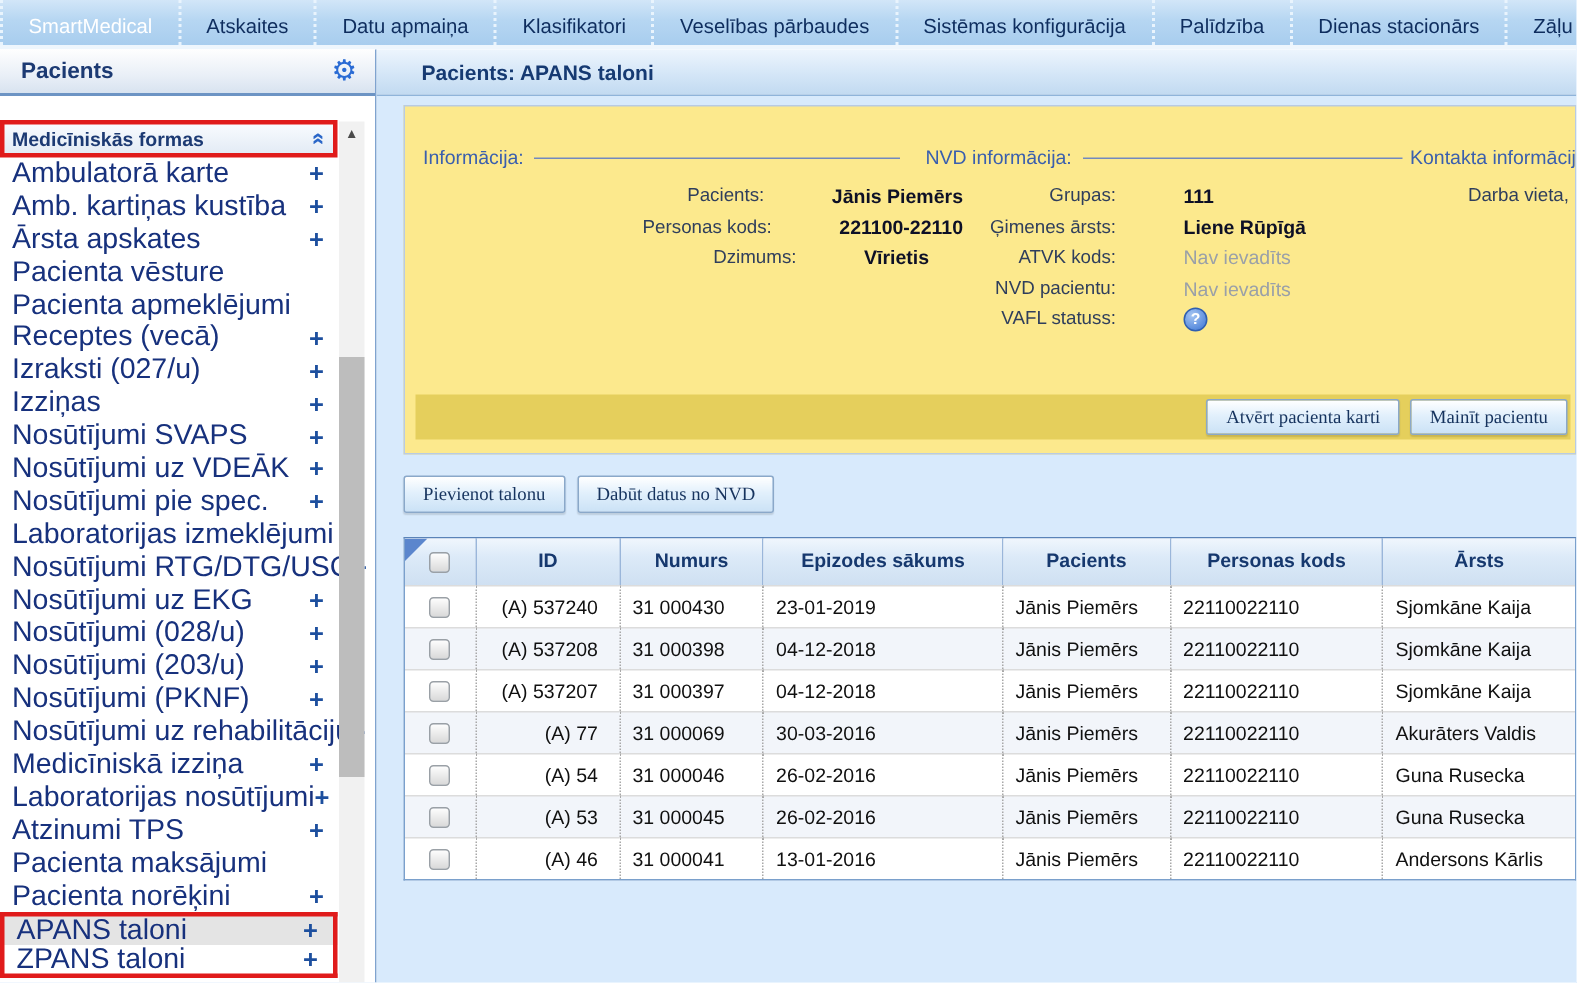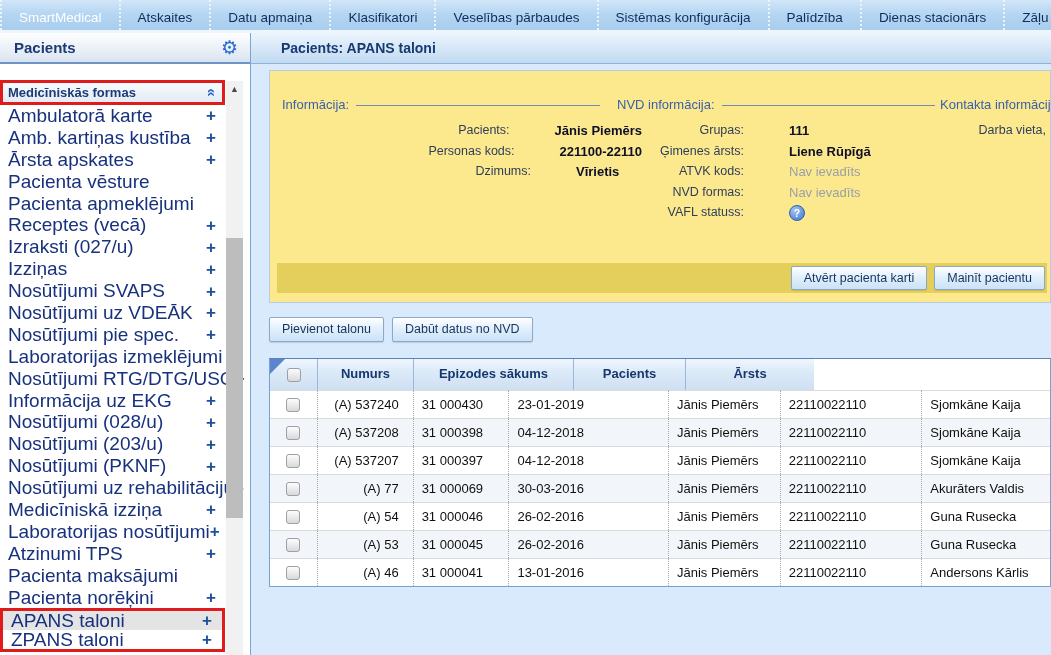--- a/index.html
+++ b/index.html
@@ -103,20 +103,21 @@
     position:absolute; left:7px; top:192px; height:30px; width:770px;
     background:#e5cf5c; display:flex; align-items:center; justify-content:flex-end; gap:7px; padding-right:2px;
   }
 
   .btn {
     display:inline-block; height:24px; line-height:22px; padding:0 12px;
     background:linear-gradient(180deg,#ffffff 0%,#e2f0fc 45%,#cbe2f6 100%);
     border:1px solid #8aa8c9; border-radius:2px;
     color:#16335e; font-size:12.5px; white-space:nowrap; cursor:pointer;
     box-shadow:0 1px 1px rgba(0,0,0,0.12);
+    font-family:Liberation Serif, serif;
   }
 
   .toolbar { margin-top:14px; display:flex; gap:8px; }
   .toolbar .btn { height:25px; line-height:23px; }
 
   
   .grid-table { margin-top:16px; width:782px; border:1px solid #7aa0cc; border-top:1px solid #5a83b8; background:#fff; }
   .t-row { display:flex; }
   .t-head .t-cell {
     height:31px; line-height:30px; text-align:center;
@@ -217,21 +218,21 @@
             <span class="plus-icon">+</span>
           </div>
           <div class="side-item">
             <span class="side-label">Laboratorijas izmeklējumi</span>
           </div>
           <div class="side-item">
             <span class="side-label">Nosūtījumi RTG/DTG/USG</span>
             <span class="plus-icon">+</span>
           </div>
           <div class="side-item">
-            <span class="side-label">Informācija uz EKG</span>
+            <span class="side-label">Nosūtījumi uz EKG</span>
             <span class="plus-icon">+</span>
           </div>
           <div class="side-item">
             <span class="side-label">Nosūtījumi (028/u)</span>
             <span class="plus-icon">+</span>
           </div>
           <div class="side-item">
             <span class="side-label">Nosūtījumi (203/u)</span>
             <span class="plus-icon">+</span>
           </div>
@@ -313,21 +314,21 @@
               </div>
               <div class="field-row">
                 <span class="f-label">Ģimenes ārsts:</span>
                 <span class="f-value">Liene Rūpīgā</span>
               </div>
               <div class="field-row">
                 <span class="f-label">ATVK kods:</span>
                 <span class="f-value muted">Nav ievadīts</span>
               </div>
               <div class="field-row">
-                <span class="f-label">NVD formas:</span>
+                <span class="f-label">NVD pacientu:</span>
                 <span class="f-value muted">Nav ievadīts</span>
               </div>
               <div class="field-row">
                 <span class="f-label">VAFL statuss:</span>
                 <span class="help-icon">?</span>
               </div>
             </div>
           <div class="sec-col col-contact">
             <div class="sec-head">
               <span class="sec-label">Kontakta informācija:</span>
@@ -351,23 +352,25 @@
         <button class="btn">Pievienot talonu</button>
             <button class="btn">Dabūt datus no NVD</button>
           </div>
 
         <div class="grid-table">
           <div class="t-head">
             <div class="t-row">
                 <div class="t-cell cb-cell" style="width: 48px;">
                   <div class="checkbox"></div>
                 </div>
+                <div class="t-cell" style="width: 96px;">ID</div>
                 <div class="t-cell" style="width: 96px;">Numurs</div>
                 <div class="t-cell" style="width: 160px;">Epizodes sākums</div>
                 <div class="t-cell" style="width: 112px;">Pacients</div>
+                <div class="t-cell" style="width: 142px;">Personas kods</div>
                 <div class="t-cell" style="width: 128px;">Ārsts</div>
               </div>
           </div>
           <div class="t-body">
               <div class="t-row">
                 <div class="t-cell cb-cell" style="width: 48px;">
                   <div class="checkbox"></div>
                 </div>
                 <div class="t-cell align-r" style="width: 96px;">(A) 537240</div>
                 <div class="t-cell" style="width: 96px;">31 000430</div>

